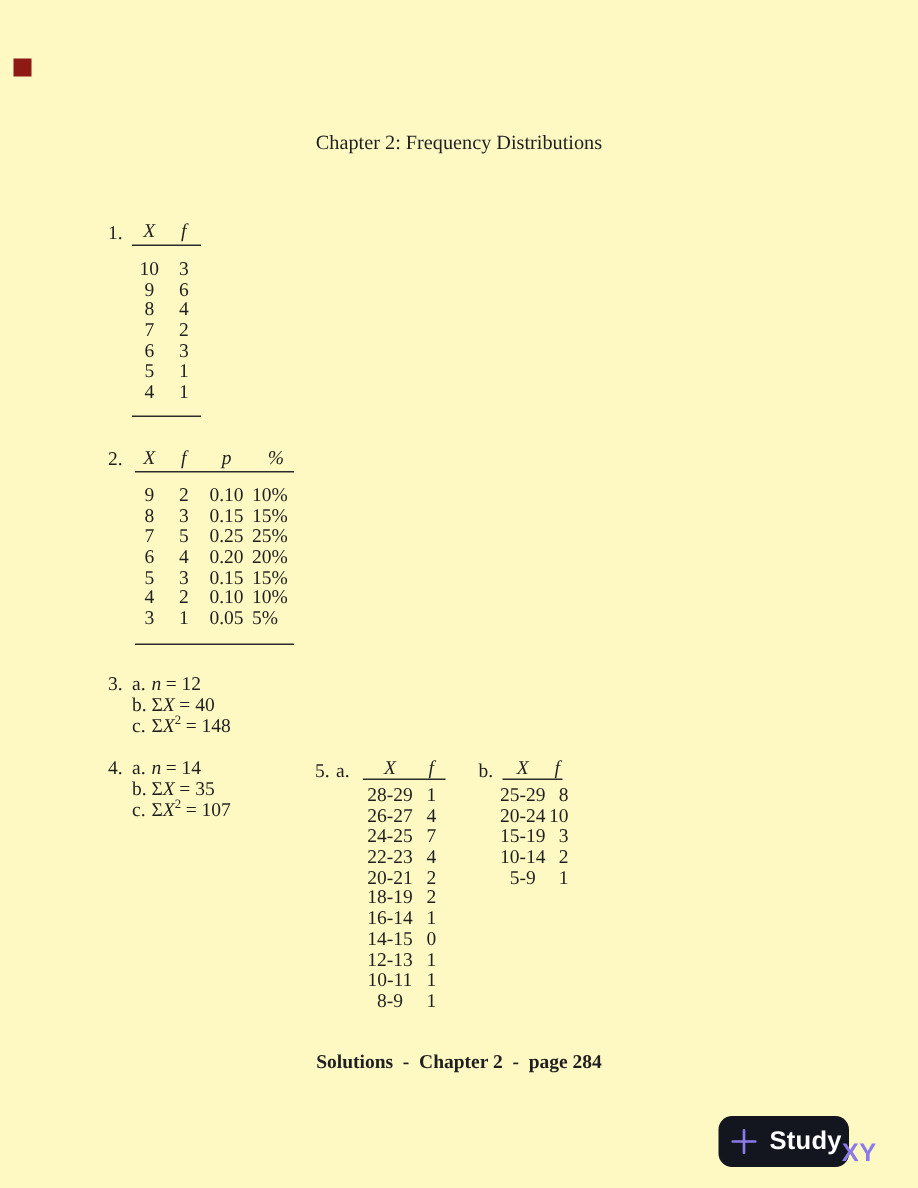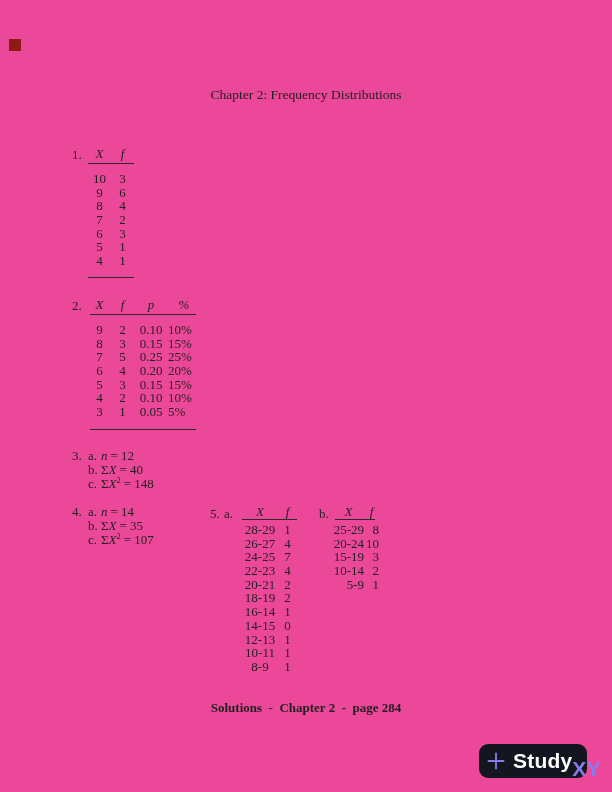--- a/index.html
+++ b/index.html
@@ -1,19 +1,19 @@
 <!DOCTYPE html>
 <html><head>
 <meta charset="utf-8">
 <style>
   html,body{margin:0;padding:0;background:#ffffff;}
   .page{
     position:relative;
     width:612px;height:792px;
-    background:#ec4899;
+    background:#fef9c3;
     font-family:"Liberation Serif","DejaVu Serif",serif;
     color:#1f1f1f;
     font-size:13px;
     overflow:hidden;
   }
   .marker{
     position:absolute;left:9px;top:39px;width:12px;height:12px;
     background:#8d1a15;
   }
   .title{
@@ -26,39 +26,39 @@
   .thead .c{font-style:italic;}
   .rule{height:0;border-top:1.5px solid #2b2b2b;}
   .trow{line-height:13.7px;height:13.7px;white-space:nowrap;}
   .c{display:inline-block;text-align:center;vertical-align:top;}
   .c23{width:23px;}
   .c34{width:34px;}
   .c32{width:32px;}
   .c32r{width:32px;text-align:left;}
   .c36{width:36px;}
   .c19{width:19px;}
-  .c31r{width:31px;text-align:right;}
+  .c31r{width:31px;}
   .c15r{width:15px;text-align:right;}
   .plist{position:absolute;}
   .pline{height:14px;line-height:14px;white-space:nowrap;}
   .pline .num{display:inline-block;width:16px;}
   .pline .lab{display:inline-block;width:13px;}
   .pline i{font-style:italic;}
   .pline sup{font-size:8.5px;line-height:0;}
   .pline .rest{margin-left:3px;}
   .footer{
     position:absolute;left:0;top:701px;width:612px;
     text-align:center;font-size:13px;line-height:14px;white-space:pre;font-weight:bold;
   }
   .badge{
-    position:absolute;left:479px;top:744px;width:108px;height:34px;
+    position:absolute;left:479px;top:744px;width:87px;height:34px;
     background:#14161f;border-radius:9px;
     display:flex;align-items:center;
     font-family:"Liberation Sans","DejaVu Sans",sans-serif;
-    font-weight:700;font-size:21px;letter-spacing:0.2px;
+    font-weight:700;font-size:17px;letter-spacing:0.2px;
   }
   .badge .plus{display:inline-flex;margin-left:8px;}
   .badge .study{color:#ffffff;margin-left:8px;}
   .badge .xy{color:#8b7ae9;margin-top:16px;}
 </style>
 </head>
 <body>
 
 <div class="page">
 

